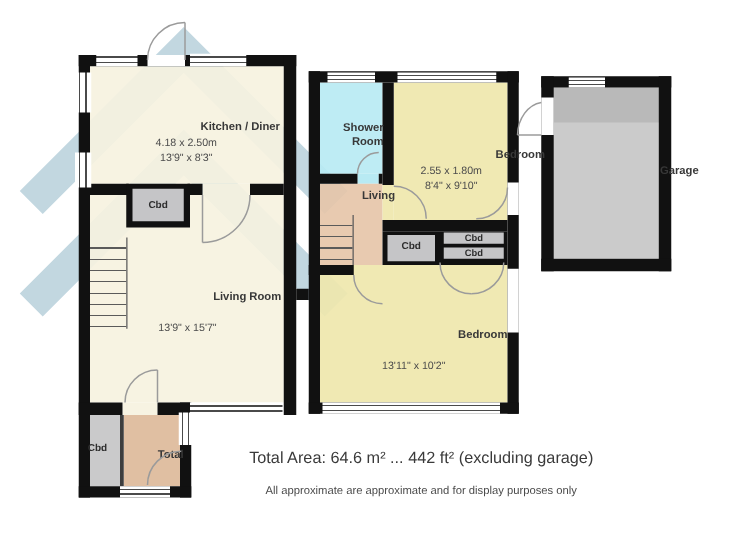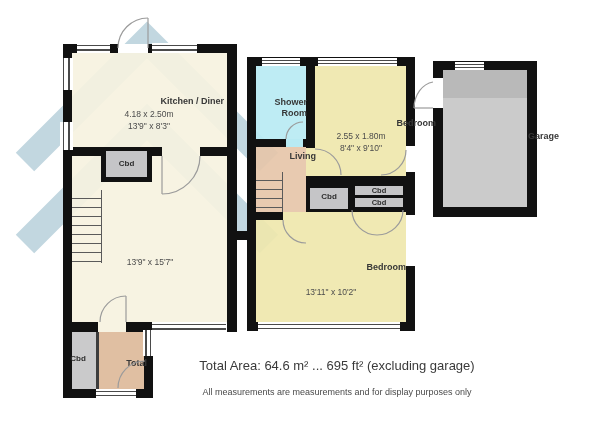--- a/index.html
+++ b/index.html
@@ -137,20 +137,21 @@
       <path d="M403,210 A26,25 0 0 1 377,235"></path>
       <path d="M414,108 A22,27 0 0 1 433,82"></path>
       <path d="M414,108 L433,108"></path>
     </g>
   </svg>
 
   <div class="rlabel txt" style="left:74px;top:96px;width:150px">Kitchen / Diner</div>
   <div class="rdim txt" style="left:74px;top:109px;width:150px">4.18 x 2.50m</div>
   <div class="rdim txt" style="left:74px;top:121px;width:150px">13'9" x 8'3"</div>
 
+  <div class="rlabel txt" style="left:75px;top:232px;width:150px">Living Room</div>
   <div class="rdim txt" style="left:75px;top:257px;width:150px">13'9" x 15'7"</div>
 
   <div class="rlabel txt" style="left:87px;top:358px;width:60px">Total</div>
   <div class="cbdlabel txt" style="left:60px;top:354px;width:36px">Cbd</div>
   <div class="cbdlabel txt" style="left:101px;top:159px;width:51px">Cbd</div>
 
   <div class="rlabel txt" style="left:255px;top:97px;width:52px">Shower Room</div>
   <div class="rlabel txt" style="left:246px;top:151px;width:70px">Living</div>
 
   <div class="rlabel txt" style="left:286px;top:118px;width:150px">Bedroom</div>
@@ -160,16 +161,16 @@
   <div class="rlabel txt" style="left:256px;top:262px;width:150px">Bedroom</div>
   <div class="rdim txt" style="left:256px;top:287px;width:150px">13'11" x 10'2"</div>
 
   <div class="cbdlabel txt" style="left:306px;top:192px;width:46px">Cbd</div>
   <div class="cbdlabel small txt" style="left:352px;top:186px;width:54px">Cbd</div>
   <div class="cbdlabel small txt" style="left:352px;top:198px;width:54px">Cbd</div>
 
   <div class="rlabel txt" style="left:409px;top:131px;width:150px">Garage</div>
 
 
-  <div id="footer-total" class="txt">Total Area: 64.6 m² ... 695 ft² (excluding garage)</div>
-  <div id="footer-disclaimer" class="txt">All measurements are measurements and for display purposes only</div>
+  <div id="footer-total" class="txt">Total Area: 64.6 m² ... 442 ft² (excluding garage)</div>
+  <div id="footer-disclaimer" class="txt">All approximate are approximate and for display purposes only</div>
 
 </div>
 
 </body></html>

